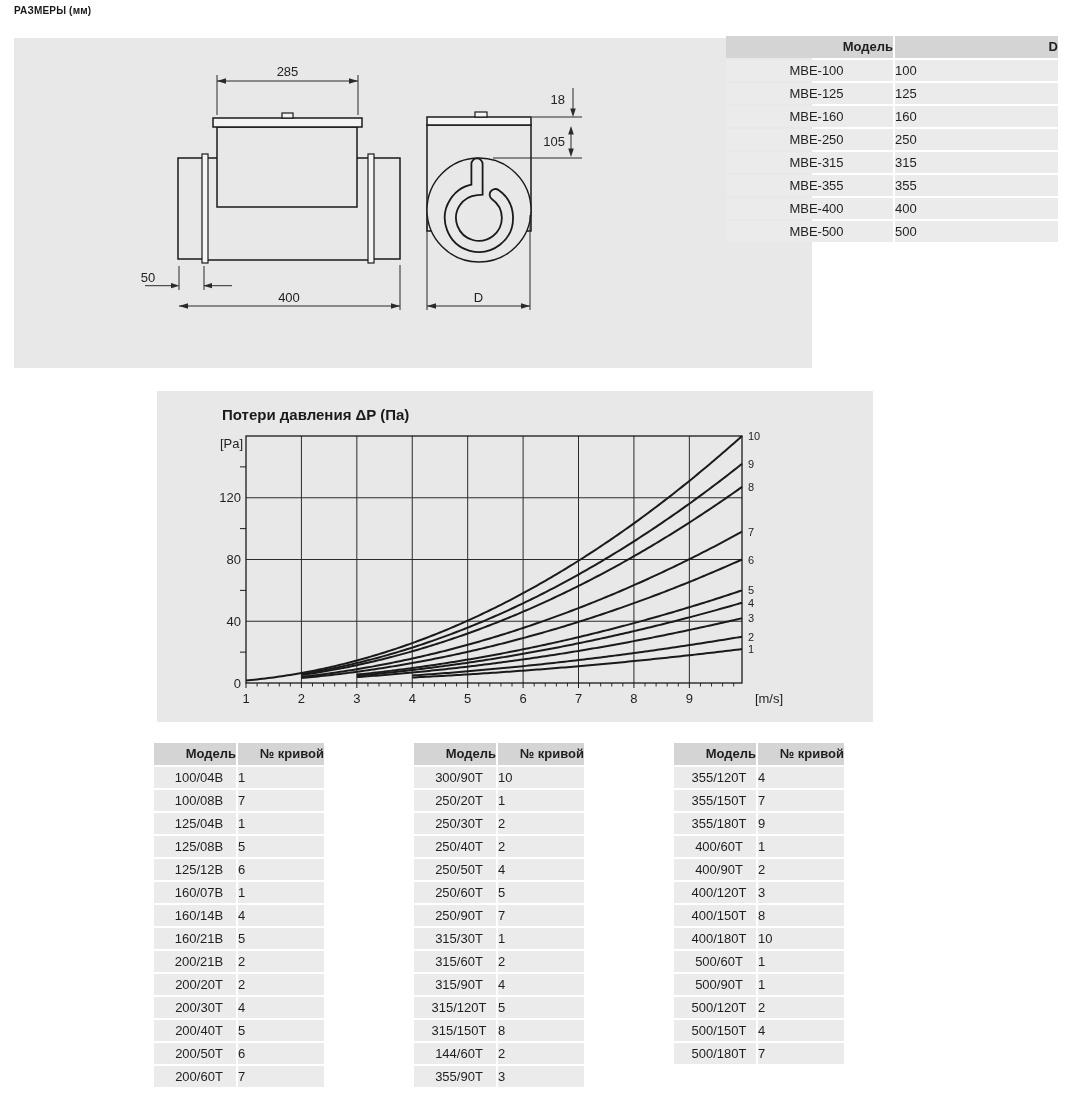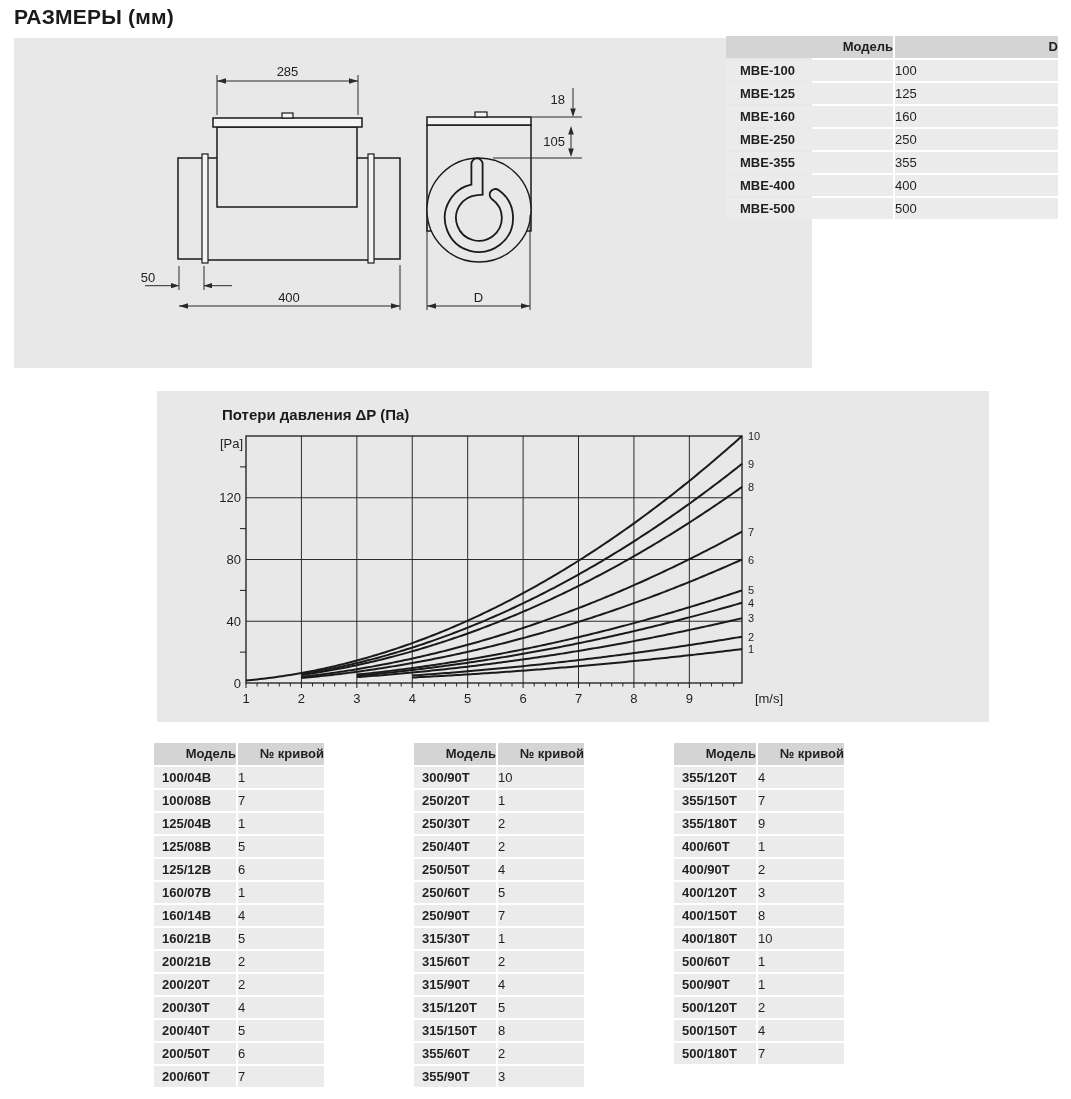--- a/index.html
+++ b/index.html
@@ -1,31 +1,31 @@
 <!DOCTYPE html>
 <html><head>
 <meta charset="utf-8">
 <style>
   html,body{margin:0;padding:0;}
   body{
     width:1071px;height:1099px;position:relative;background:#ffffff;
     font-family:"Liberation Sans", sans-serif;color:#1f1f1f;overflow:hidden;
   }
   .page-title{
-    position:absolute;left:14px;top:5px;font-size:21px;font-weight:bold;
+    position:absolute;left:14px;top:5px;font-size:10px;font-weight:bold;
     letter-spacing:.2px;color:#1a1a1a;
   }
   .panel{position:absolute;background:#e8e8e8;}
   #drawing-panel{left:14px;top:38px;width:798px;height:330px;}
-  #chart-panel{left:157px;top:391px;width:832px;height:331px;}
+  #chart-panel{left:157px;top:391px;width:716px;height:331px;}
   .tbl{position:absolute;}
   .tr{display:flex;gap:2px;margin-bottom:2px;}
   .td{background:#ebebeb;font-size:13px;line-height:21px;height:21px;color:#1f1f1f;}
   .tr.th .td{background:#d4d4d4;font-weight:bold;text-align:right;line-height:22px;height:22px;}
-  .td.c-model{text-align:left;font-weight:bold;}
+  .td.c-model{text-align:center;}
   .td.c-val{text-align:left;}
   
   #model-table .td:nth-child(1){width:167px;}
   #model-table .td:nth-child(2){width:163px;}
   #model-table .tr:not(.th) .td:nth-child(1){padding-left:14px;width:153px;}
   
   .curve-tbl .td:nth-child(1){width:82px;}
   .curve-tbl .td:nth-child(2){width:86px;}
   .curve-tbl .tr:not(.th) .td:nth-child(1){padding-left:8px;width:74px;}
   svg text{font-family:"Liberation Sans", sans-serif;}
@@ -114,20 +114,24 @@
       <div class="td c-model">MBE-125</div>
       <div class="td c-val">125</div>
     </div>
     <div class="tr">
       <div class="td c-model">MBE-160</div>
       <div class="td c-val">160</div>
     </div>
     <div class="tr">
       <div class="td c-model">MBE-250</div>
       <div class="td c-val">250</div>
+    </div>
+    <div class="tr">
+      <div class="td c-model">MBE-315</div>
+      <div class="td c-val">315</div>
     </div>
     <div class="tr">
       <div class="td c-model">MBE-355</div>
       <div class="td c-val">355</div>
     </div>
     <div class="tr">
       <div class="td c-model">MBE-400</div>
       <div class="td c-val">400</div>
     </div>
     <div class="tr">
@@ -345,21 +349,21 @@
     </div>
     <div class="tr">
       <div class="td c-model">315/120T</div>
       <div class="td c-val">5</div>
     </div>
     <div class="tr">
       <div class="td c-model">315/150T</div>
       <div class="td c-val">8</div>
     </div>
     <div class="tr">
-      <div class="td c-model">355/60T</div>
+      <div class="td c-model">144/60T</div>
       <div class="td c-val">2</div>
     </div>
     <div class="tr">
       <div class="td c-model">355/90T</div>
       <div class="td c-val">3</div>
     </div>
   </div>
 <div id="curve-table-2" class="tbl curve-tbl" style="left:674px;top:743px;width:170px;">
     <div class="tr th">
       <div class="td">Модель</div>

